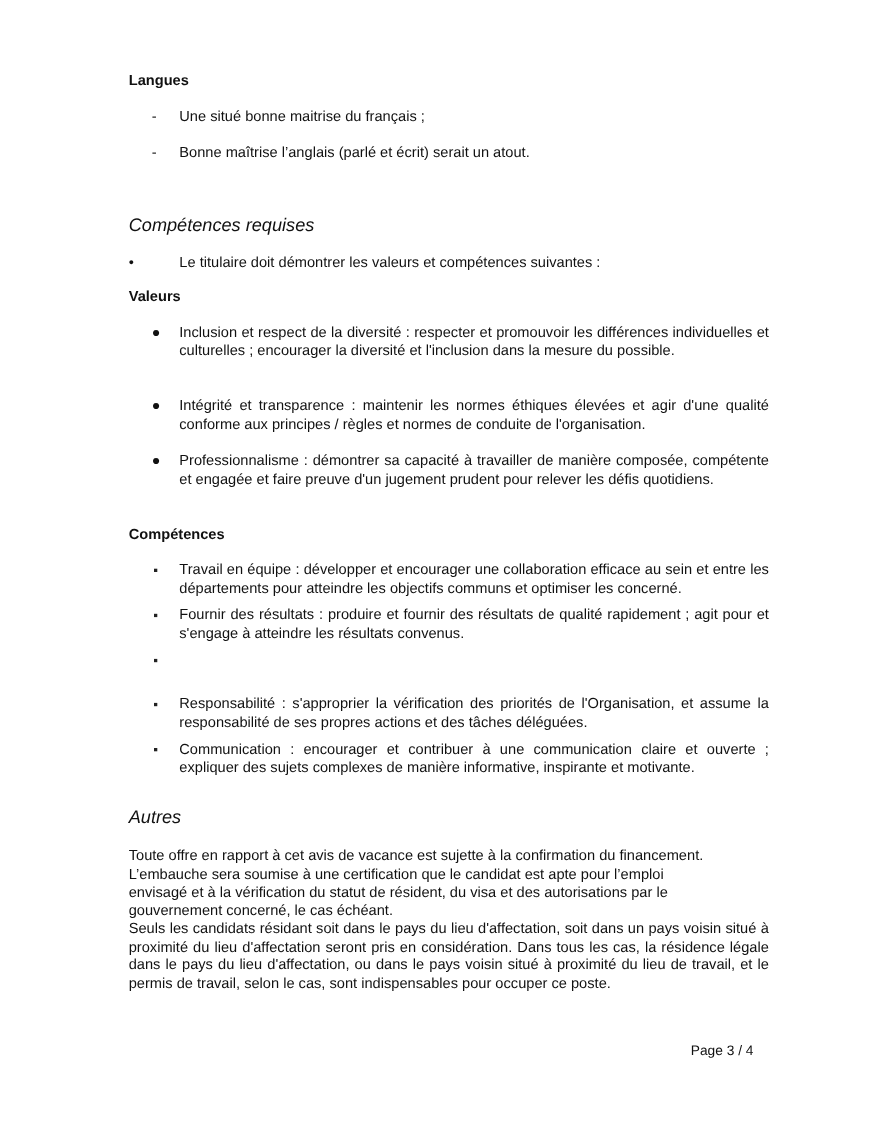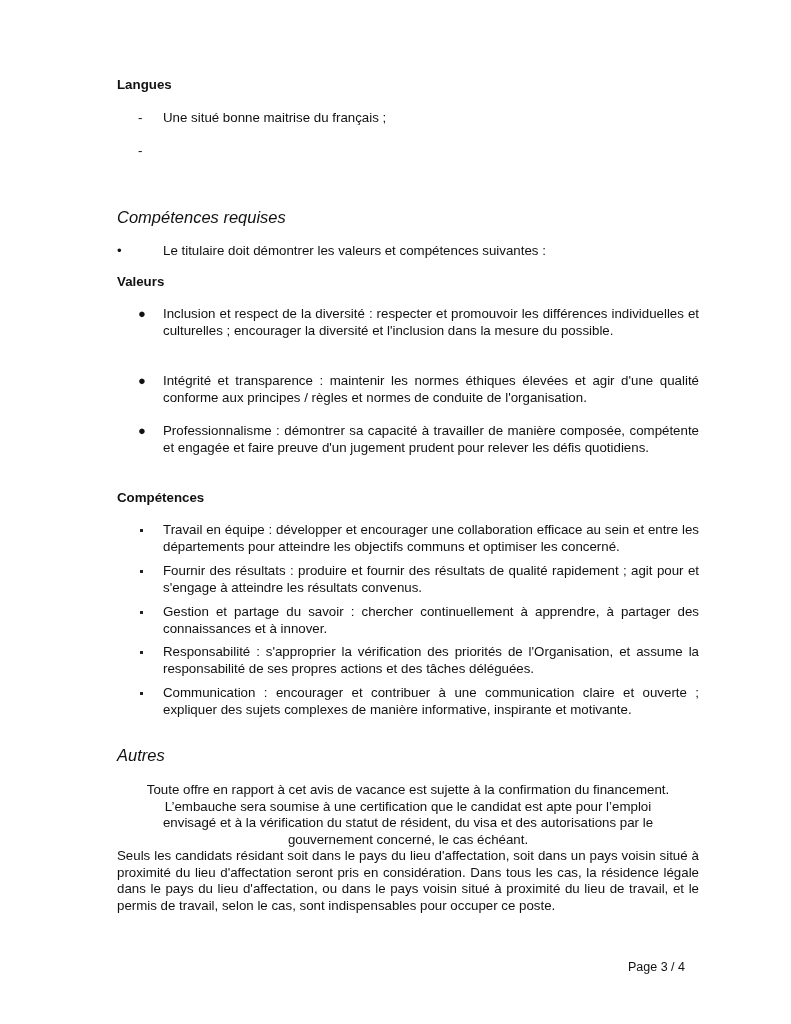--- a/index.html
+++ b/index.html
@@ -1,18 +1,18 @@
 <!DOCTYPE html>
 <html><head>
 <meta charset="utf-8">
 <style>
   html, body { margin: 0; padding: 0; background: #ffffff; }
   body { width: 791px; height: 1024px; position: relative; overflow: hidden;
          font-family: "Liberation Sans", sans-serif; color: #111; font-size: 13.3px; }
-  .page { position: absolute; left: 0; top: 12px; width: 791px; height: 748px; }
+  .page { position: absolute; left: 0; top: 0; width: 791px; height: 748px; }
   .abs { position: absolute; }
   .sub-heading { font-weight: bold; font-size: 13.3px; }
   .section-heading { font-weight: normal; font-style: italic; font-size: 16.5px; }
   .dash { position: absolute; left: 138px; }
   .dash-text { position: absolute; left: 163px; }
   .item { position: absolute; left: 163px; width: 536px; line-height: 16.5px; text-align: justify; }
   .bullet-dot { position: absolute; left: 138px; font-size: 13px; }
   .square { position: absolute; left: 140px; width: 3px; height: 3px; background: #222; }
   .para { position: absolute; left: 117px; width: 582px; line-height: 16.5px; }
   .para.justify { text-align: justify; text-align-last: left; }
@@ -23,20 +23,21 @@
 <body>
 
 <div class="page">
 
   <div class="abs sub-heading" style="left:117px; top:65px;">Langues</div>
 
   <span class="dash" style="top:98px;">-</span>
   <span class="dash-text" style="top:98px;">Une situé bonne maitrise du français ;</span>
 
   <span class="dash" style="top:131px;">-</span>
+  <span class="dash-text" style="top:131px;">Bonne maîtrise l’anglais (parlé et écrit) serait un atout.</span>
 
   <div class="abs section-heading" style="left:117px; top:196px;">Compétences requises</div>
 
   <span class="abs" style="left:117px; top:231px;">•</span>
   <span class="abs" style="left:163px; top:231px;">Le titulaire doit démontrer les valeurs et compétences suivantes :</span>
 
   <div class="abs sub-heading" style="left:117px; top:262px;text-align:center;">Valeurs</div>
 
   <span class="bullet-dot" style="top:294px;">●</span>
   <div class="item" style="top:294px;">Inclusion et respect de la diversité : respecter et promouvoir les différences individuelles et culturelles ; encourager la diversité et l'inclusion dans la mesure du possible.</div>
@@ -49,31 +50,30 @@
 
   <div class="abs sub-heading" style="left:117px; top:478px;">Compétences</div>
 
   <span class="square" style="top:517px;"></span>
   <div class="item" style="top:510px;">Travail en équipe : développer et encourager une collaboration efficace au sein et entre les départements pour atteindre les objectifs communs et optimiser les concerné.</div>
 
   <span class="square" style="top:558px;"></span>
   <div class="item" style="top:551px;">Fournir des résultats : produire et fournir des résultats de qualité rapidement ; agit pour et s'engage à atteindre les résultats convenus.</div>
 
   <span class="square" style="top:599px;"></span>
-  <div class="item" style="top:592px;">Gestion et partage du savoir : chercher continuellement à apprendre, à partager des connaissances et à innover.</div>
 
   <span class="square" style="top:639px;"></span>
   <div class="item" style="top:632px;">Responsabilité : s'approprier la vérification des priorités de l'Organisation, et assume la responsabilité de ses propres actions et des tâches déléguées.</div>
 
   <span class="square" style="top:680px;"></span>
   <div class="item" style="top:673px;">Communication : encourager et contribuer à une communication claire et ouverte ; expliquer des sujets complexes de manière informative, inspirante et motivante.</div>
 
   <div class="abs section-heading" style="left:117px; top:734px;">Autres</div>
 
-  <div class="para" style="top:770px;text-align:center;">
+  <div class="para" style="top:770px;">
     <span class="line">Toute offre en rapport à cet avis de vacance est sujette à la confirmation du financement.</span>
     <span class="line">L’embauche sera soumise à une certification que le candidat est apte pour l’emploi</span>
     <span class="line">envisagé et à la vérification du statut de résident, du visa et des autorisations par le</span>
     <span class="line">gouvernement concerné, le cas échéant.</span>
   </div>
 
   <div class="para justify" style="top:836px;">Seuls les candidats résidant soit dans le pays du lieu d'affectation, soit dans un pays voisin situé à proximité du lieu d'affectation seront pris en considération. Dans tous les cas, la résidence légale dans le pays du lieu d'affectation, ou dans le pays voisin situé à proximité du lieu de travail, et le permis de travail, selon le cas, sont indispensables pour occuper ce poste.</div>
 
   <div class="footer">Page 3 / 4</div>
 </div>

